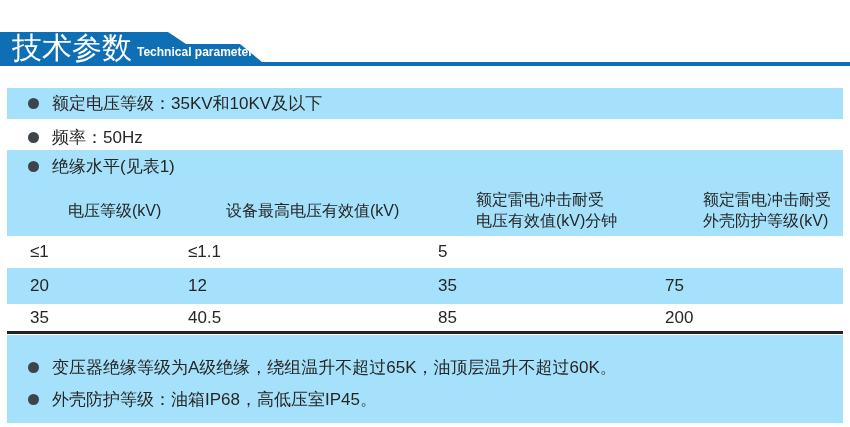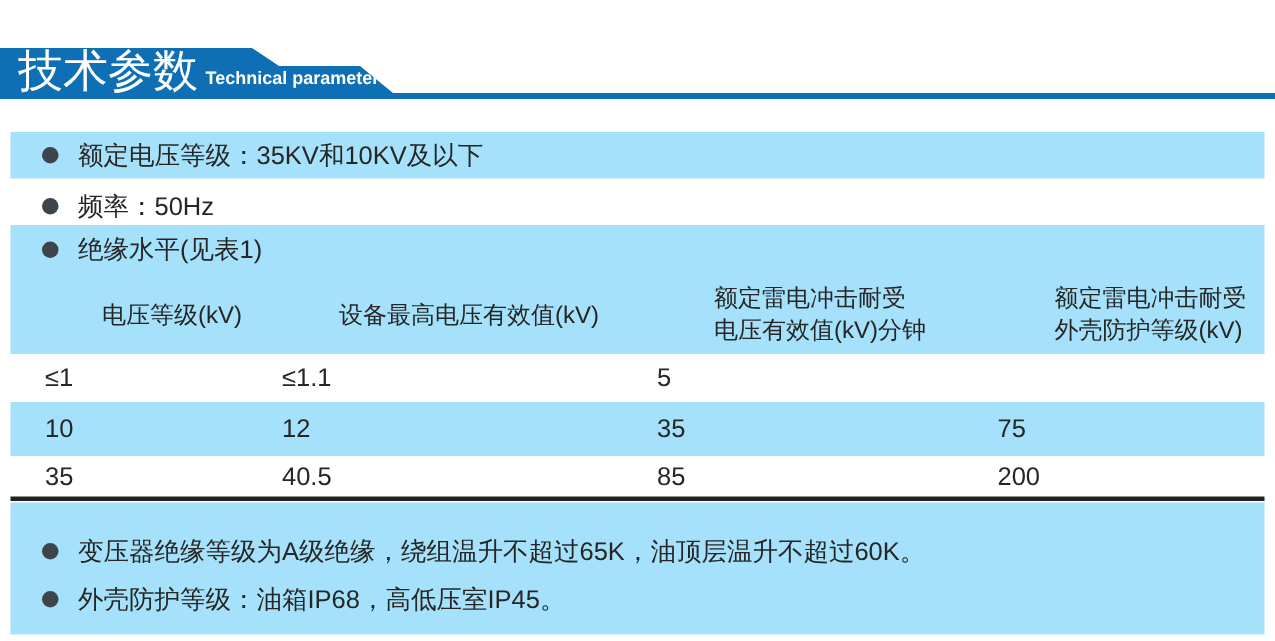--- a/index.html
+++ b/index.html
@@ -99,21 +99,21 @@
 
 <div class="tbl-grid data-grid row-a">
   <div class="td">≤1</div>
   <div class="td">≤1.1</div>
   <div class="td">5</div>
   <div class="td"></div>
 </div>
 
 <div class="band hl row-b"></div>
 <div class="tbl-grid data-grid row-b">
-  <div class="td">10</div>
+  <div class="td">20</div>
   <div class="td">12</div>
   <div class="td">35</div>
   <div class="td">75</div>
 </div>
 
 <div class="tbl-grid data-grid row-c">
   <div class="td">35</div>
   <div class="td">40.5</div>
   <div class="td">85</div>
   <div class="td">200</div>

